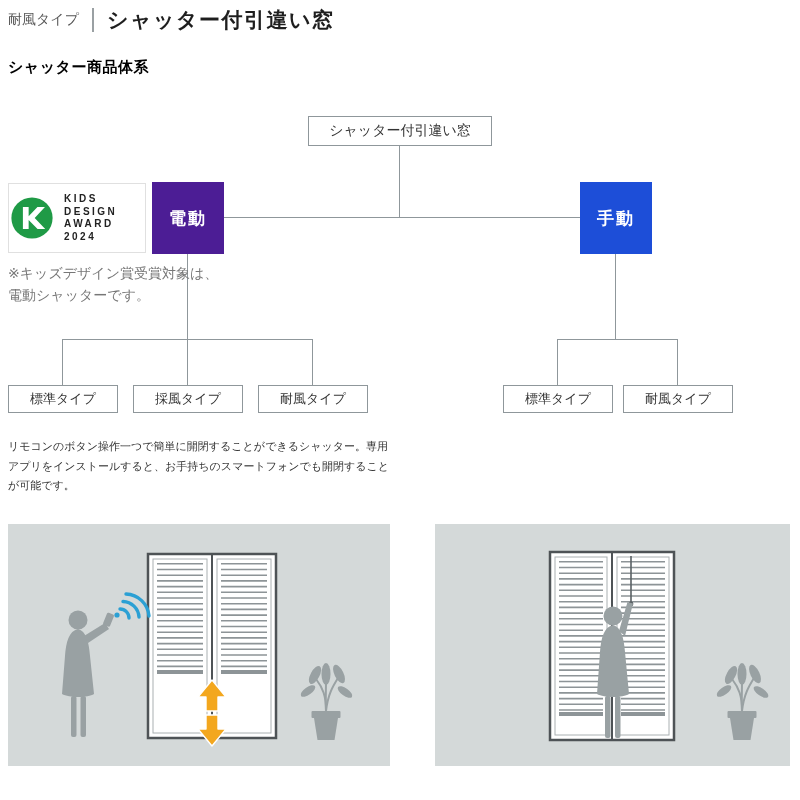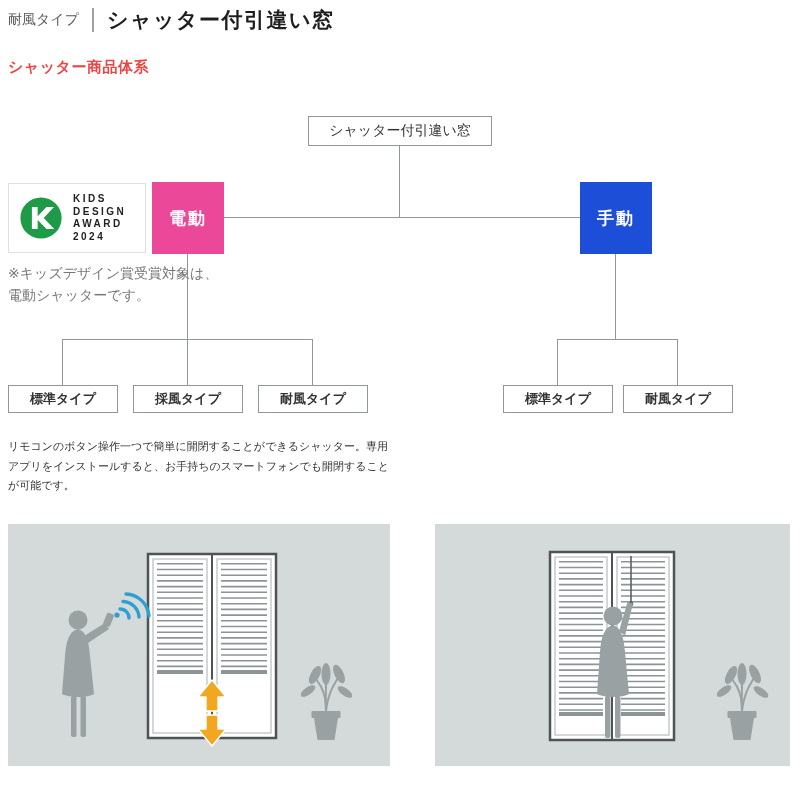--- a/index.html
+++ b/index.html
@@ -5,35 +5,35 @@
   *{box-sizing:border-box;margin:0;padding:0}
   html,body{background:#fff}
   body{width:800px;height:800px;font-family:"Liberation Sans","DejaVu Sans",sans-serif;}
   #page{position:relative;width:800px;height:800px;background:#fff;overflow:hidden;}
 
   .crumb{position:absolute;left:8px;top:6px;display:flex;align-items:center;gap:13px;}
   .crumb-cat{font-size:14px;color:#555;}
   .crumb-div{width:2px;height:24px;background:#9aa0a3;}
   .crumb-title{font-size:21px;font-weight:700;color:#1e1e1e;letter-spacing:1.5px;}
 
-  .section-heading{position:absolute;left:8px;top:58px;font-size:15px;font-weight:700;color:#ef4444;letter-spacing:.5px;}
+  .section-heading{position:absolute;left:8px;top:58px;font-size:15px;font-weight:700;color:#000000;letter-spacing:.5px;}
 
   .line{position:absolute;background:#8f979b;}
   .line.v{width:1px}
   .line.h{height:1px}
 
   .node{position:absolute;display:flex;align-items:center;justify-content:center;background:#fff;border:1px solid #8f979b;color:#333;}
   .node.root{left:308px;top:116px;width:184px;height:30px;font-size:14px;}
-  .node.child{top:385px;width:110px;height:28px;font-size:13px;font-weight:bold;}
+  .node.child{top:385px;width:110px;height:28px;font-size:13px;}
 
   .big-node{position:absolute;top:182px;width:72px;height:72px;display:flex;align-items:center;justify-content:center;color:#fff;font-size:17px;font-weight:700;letter-spacing:2px;}
-  .big-node.electric{left:152px;background:#ec4899;}
+  .big-node.electric{left:152px;background:#4c1d95;}
   .big-node.manual{left:580px;background:#1d4ed8;}
 
-  .award-card{position:absolute;left:8px;top:183px;width:138px;height:70px;background:#fff;border:1px solid #e0e0e0;display:flex;align-items:center;gap:9px;padding-left:9px;}
+  .award-card{position:absolute;left:8px;top:183px;width:138px;height:70px;background:#fff;border:1px solid #e0e0e0;display:flex;align-items:center;gap:9px;}
   .award-text{display:flex;flex-direction:column;font-size:10px;font-weight:700;letter-spacing:2.5px;line-height:12.5px;color:#222;}
   .award-note{position:absolute;left:8px;top:262px;font-size:14px;color:#777;line-height:1.6;}
   .award-note span{display:block;}
 
   .desc{position:absolute;top:437px;font-size:11px;line-height:1.78;color:#333;}
   .desc.electric{left:8px;width:381px;}
   .desc.manual{left:435px;width:356px;}
 
   .panel{position:absolute;top:524px;height:242px;background:#d4d9d9;}
   .panel.electric{left:8px;width:382px;}

